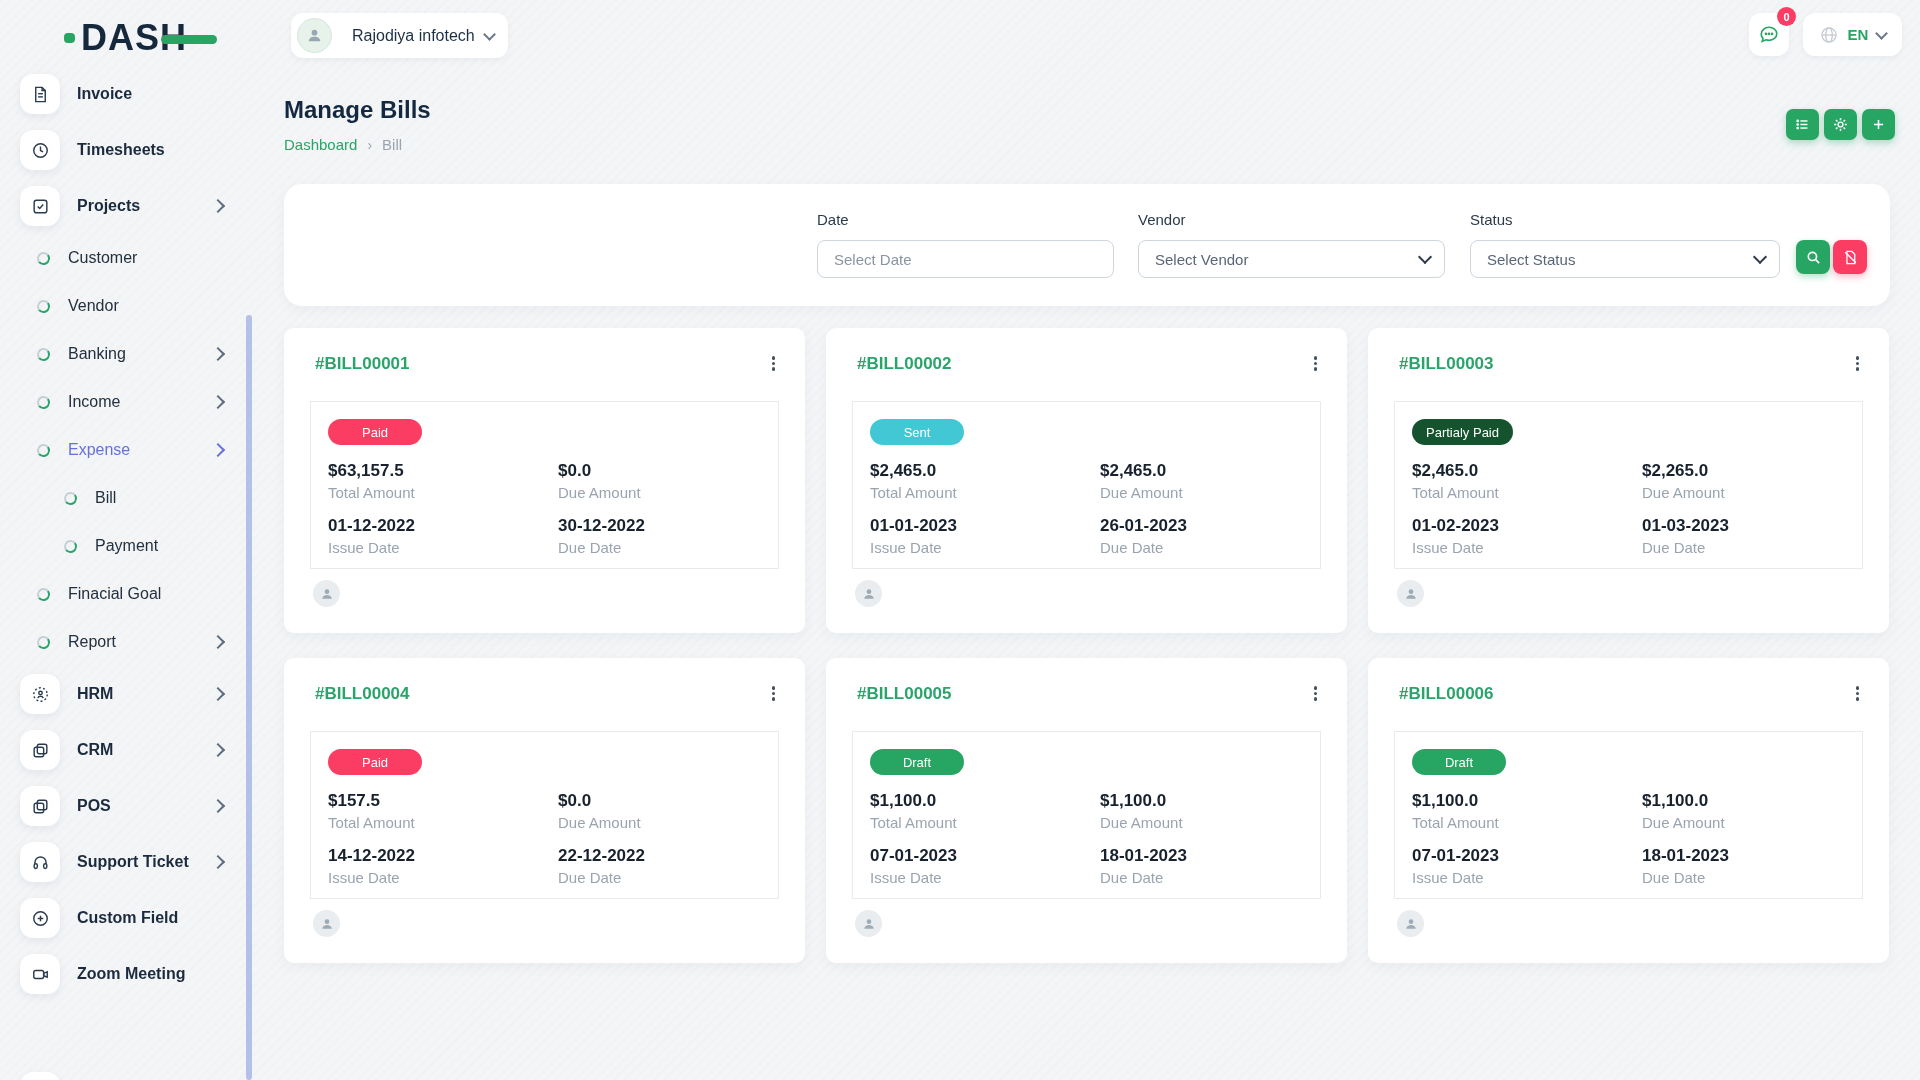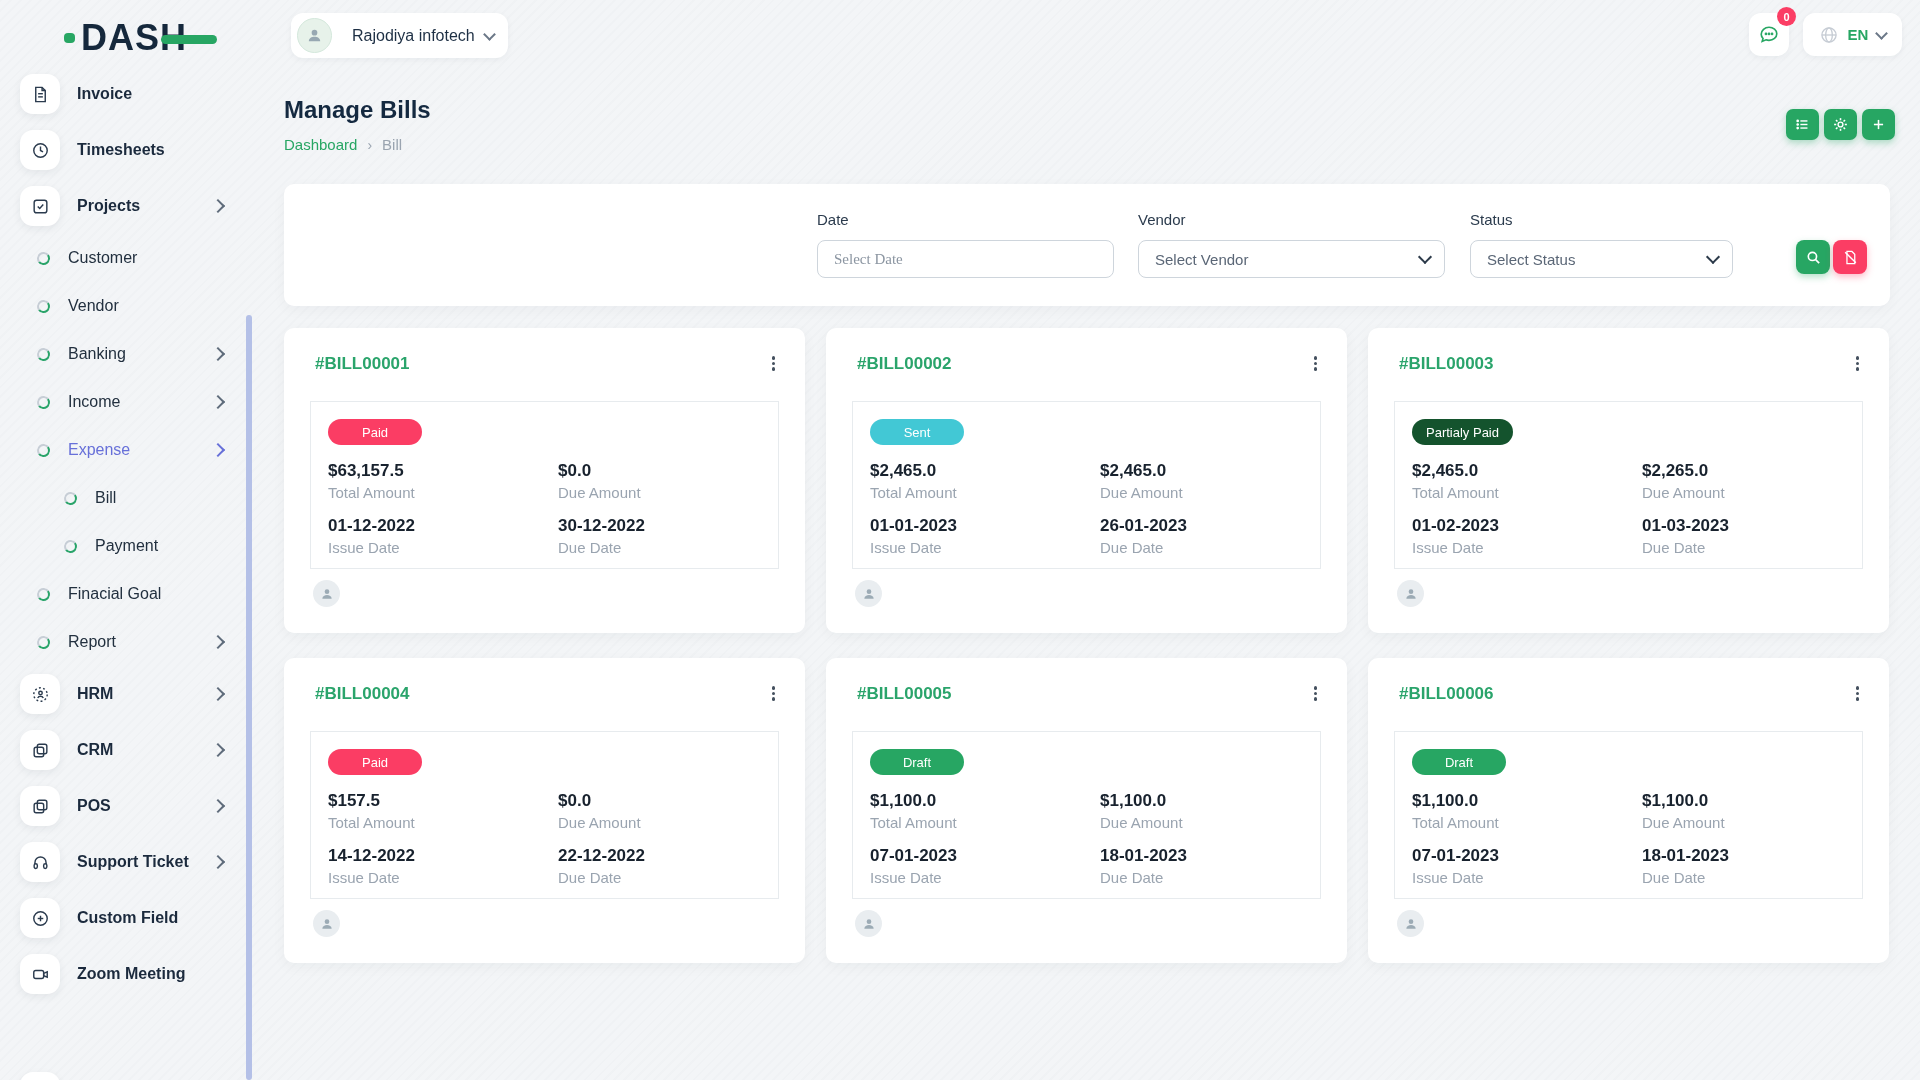--- a/index.html
+++ b/index.html
@@ -56,21 +56,21 @@
   .page-title{position:absolute;left:284px;top:96px;font-size:24px;font-weight:700;color:#142940;}
   .breadcrumb{position:absolute;left:284px;top:136px;display:flex;align-items:center;gap:10px;font-size:15px;}
   .breadcrumb .link{color:#27a663;cursor:pointer;}
   .breadcrumb .sep{color:#9aa4b0;font-size:14px;}
   .breadcrumb .current{color:#9aa4b0;}
   .head-actions{position:absolute;left:1786px;top:109px;display:flex;gap:5px;}
   .act-btn{width:33px;height:31px;border-radius:7px;background:#27a663;display:flex;align-items:center;justify-content:center;
        color:#fff;cursor:pointer;box-shadow:0 3px 7px rgba(39,166,99,0.35);}
   .act-btn svg{width:17px;height:17px;}
   
-  .filter-card{position:absolute;left:284px;top:184px;width:1606px;height:122px;background:#fff;border-radius:10px;
+  .filter-card{position:absolute;left:284px;top:184px;width:1606px;height:122px;background:#fff;border-radius:18px;
        box-shadow:0 4px 14px rgba(20,35,50,0.04);}
   .f-label{position:absolute;top:27px;font-size:15px;color:#2b3b4d;}
   .f-field{position:absolute;top:56px;height:38px;border:1px solid #ced5dc;border-radius:8px;background:#fff;
        display:flex;align-items:center;font-size:15px;color:#8b95a1;box-sizing:border-box;}
   input.f-field{padding:0 16px;outline:none;}
   input.f-field::placeholder{color:#8b95a1;}
   .f-select{justify-content:space-between;padding:0 14px 0 16px;color:#5a6676;cursor:pointer;}
   .sel-chev{width:8px;height:8px;border-right:2px solid #2c3a4a;border-bottom:2px solid #2c3a4a;transform:rotate(45deg);margin-top:-4px;}
   .f-btn{position:absolute;top:56px;width:34px;height:34px;border-radius:8px;display:flex;align-items:center;justify-content:center;cursor:pointer;}
   .f-btn svg{width:17px;height:17px;}
@@ -327,30 +327,30 @@
     <div class="act-btn">
       <svg viewBox="0 0 24 24" fill="none" stroke="#fff" stroke-width="2.2">
           <line x1="12" y1="5.5" x2="12" y2="18.5"></line>
           <line x1="5.5" y1="12" x2="18.5" y2="12"></line>
         </svg>
     </div>
   </div>
 
   <div class="filter-card">
     <span class="f-label" style="left:533px">Date</span>
-    <input class="f-field" style="left: 533px; width: 297px; font-family: Liberation Serif, serif;" placeholder="Select Date">
+    <input class="f-field" style="left: 533px; width: 297px;" placeholder="Select Date">
 
     <span class="f-label" style="left:854px">Vendor</span>
     <div class="f-field f-select" style="left:854px;width:307px">
       <span>Select Vendor</span>
       <span class="sel-chev"></span>
     </div>
 
     <span class="f-label" style="left:1186px">Status</span>
-    <div class="f-field f-select" style="left:1186px;width:263px">
+    <div class="f-field f-select" style="left:1186px;width:310px">
       <span>Select Status</span>
       <span class="sel-chev"></span>
     </div>
 
     <div class="f-btn search" style="left:1512px">
       <svg viewBox="0 0 24 24" fill="none" stroke="#fff" stroke-width="2.3">
           <circle cx="10.5" cy="10.5" r="5.8"></circle>
           <line x1="15" y1="15" x2="20" y2="20"></line>
         </svg>
     </div>

